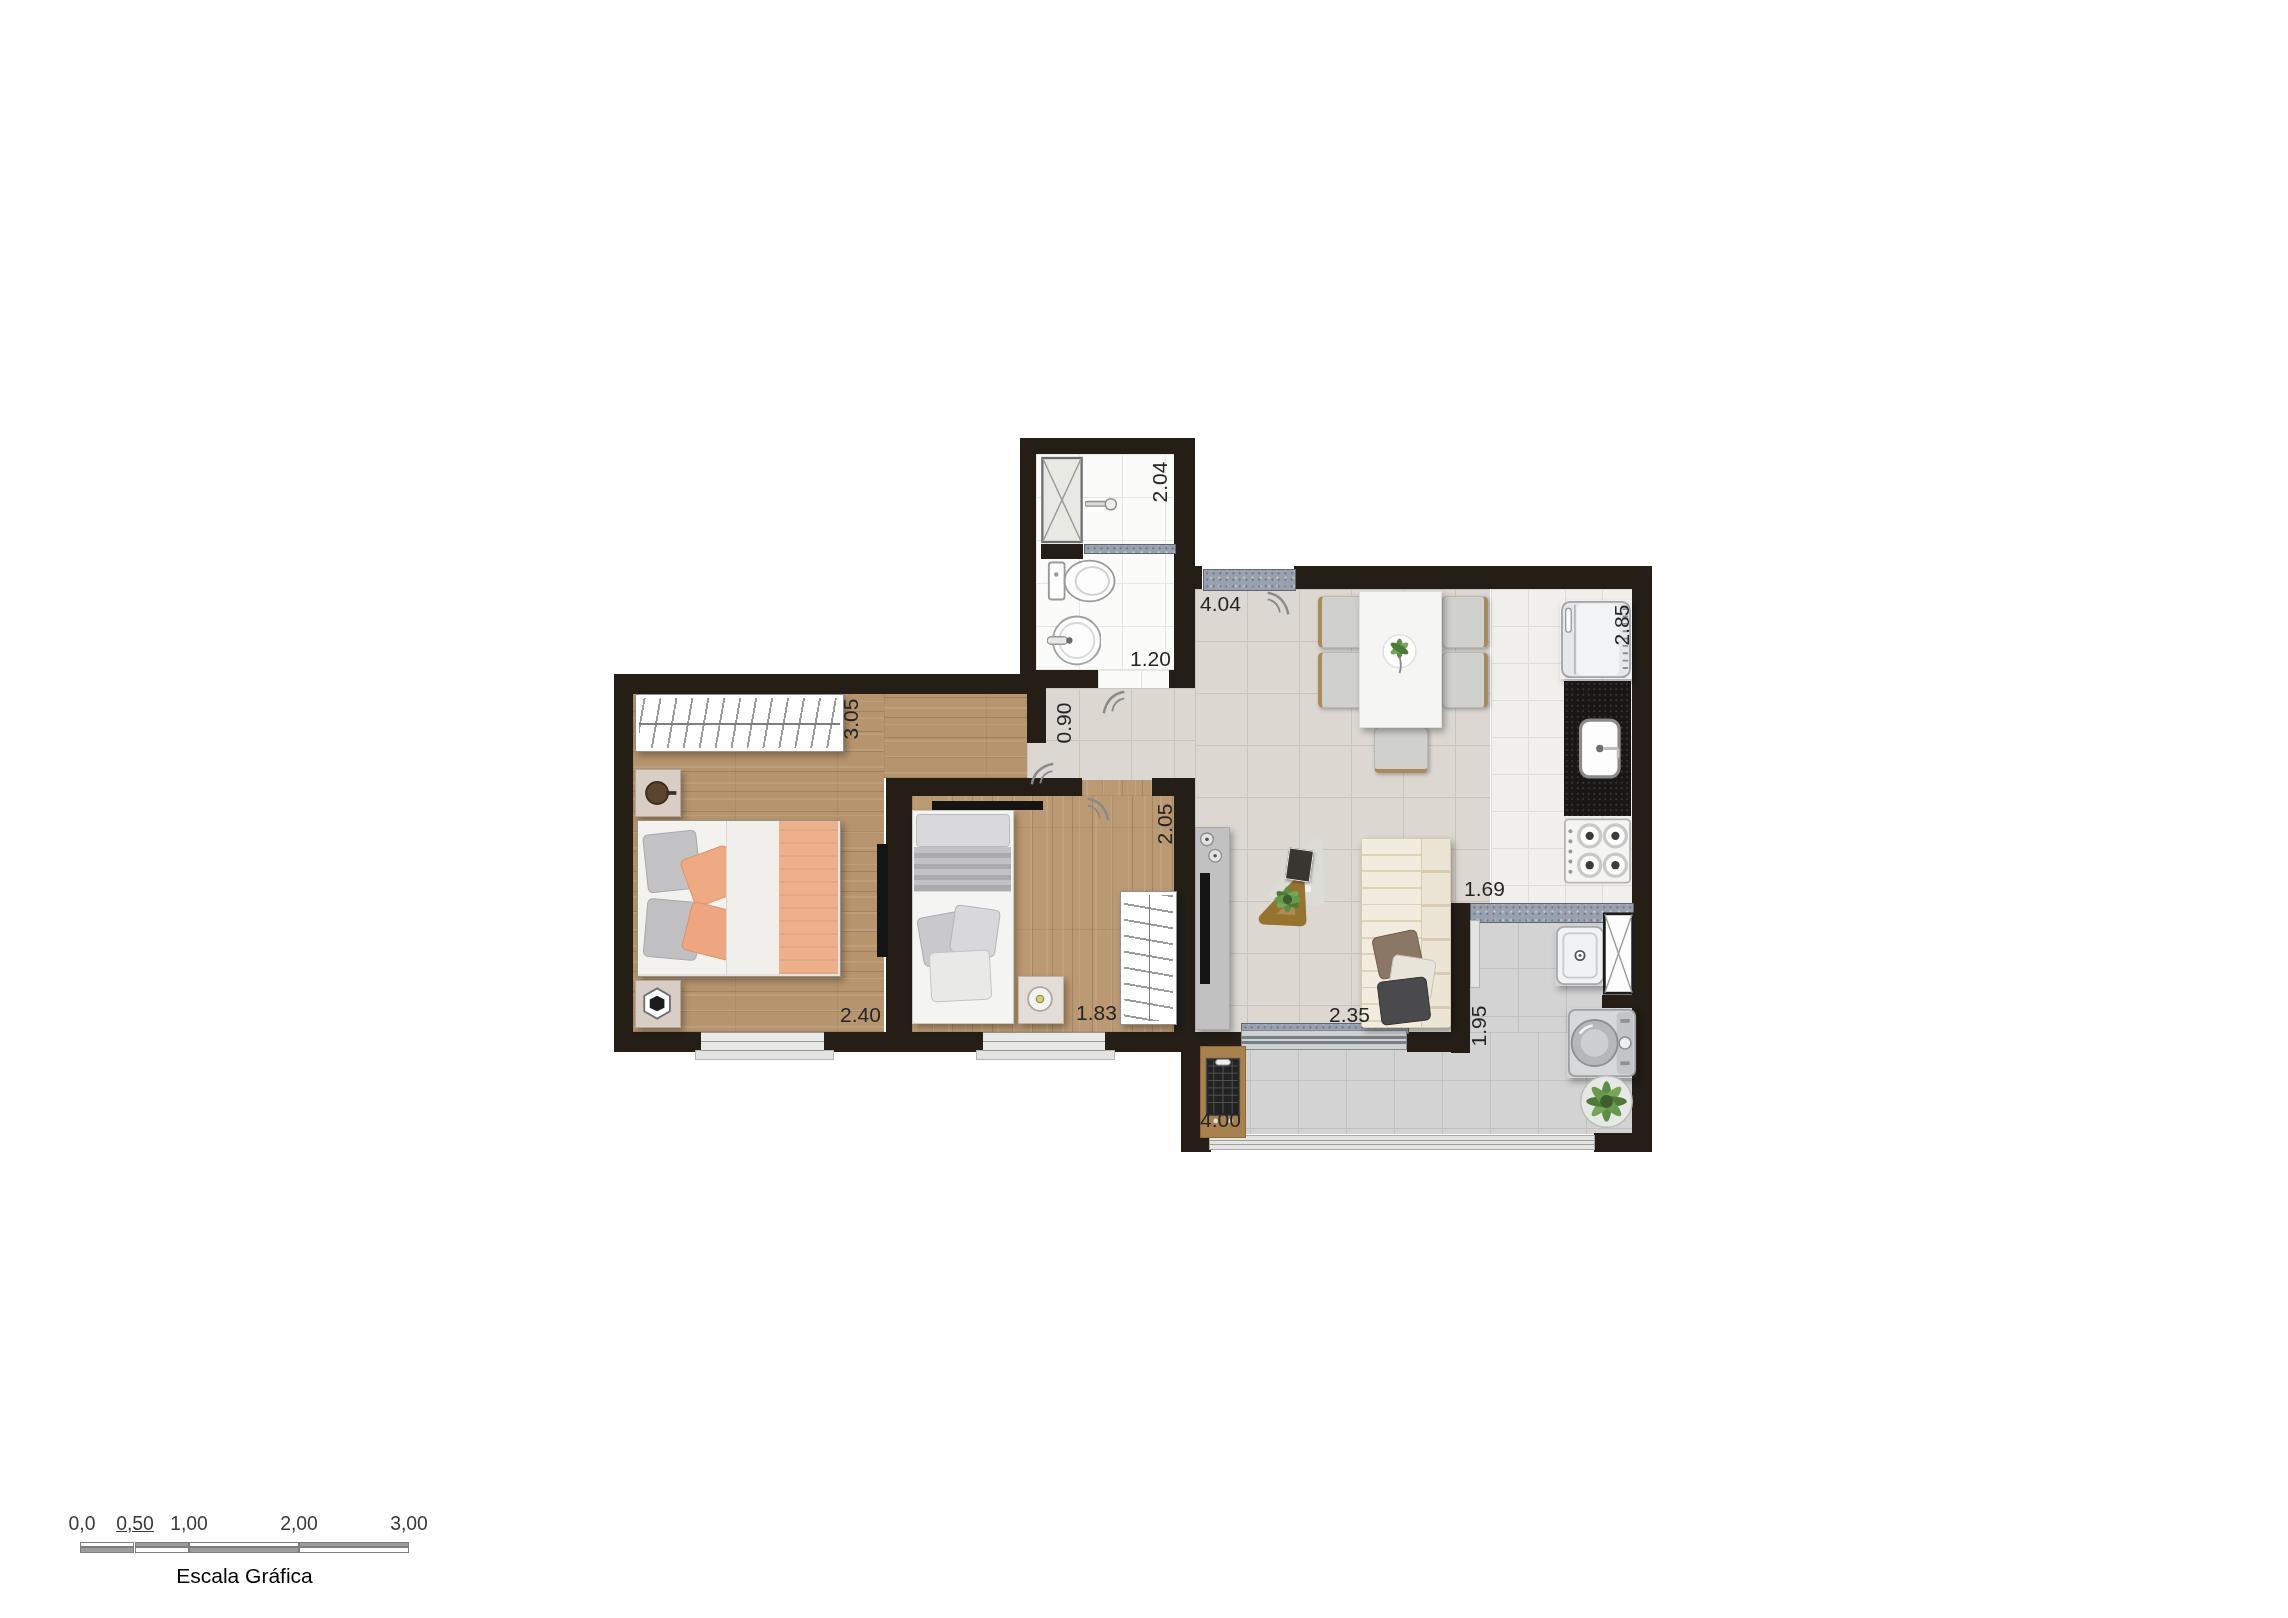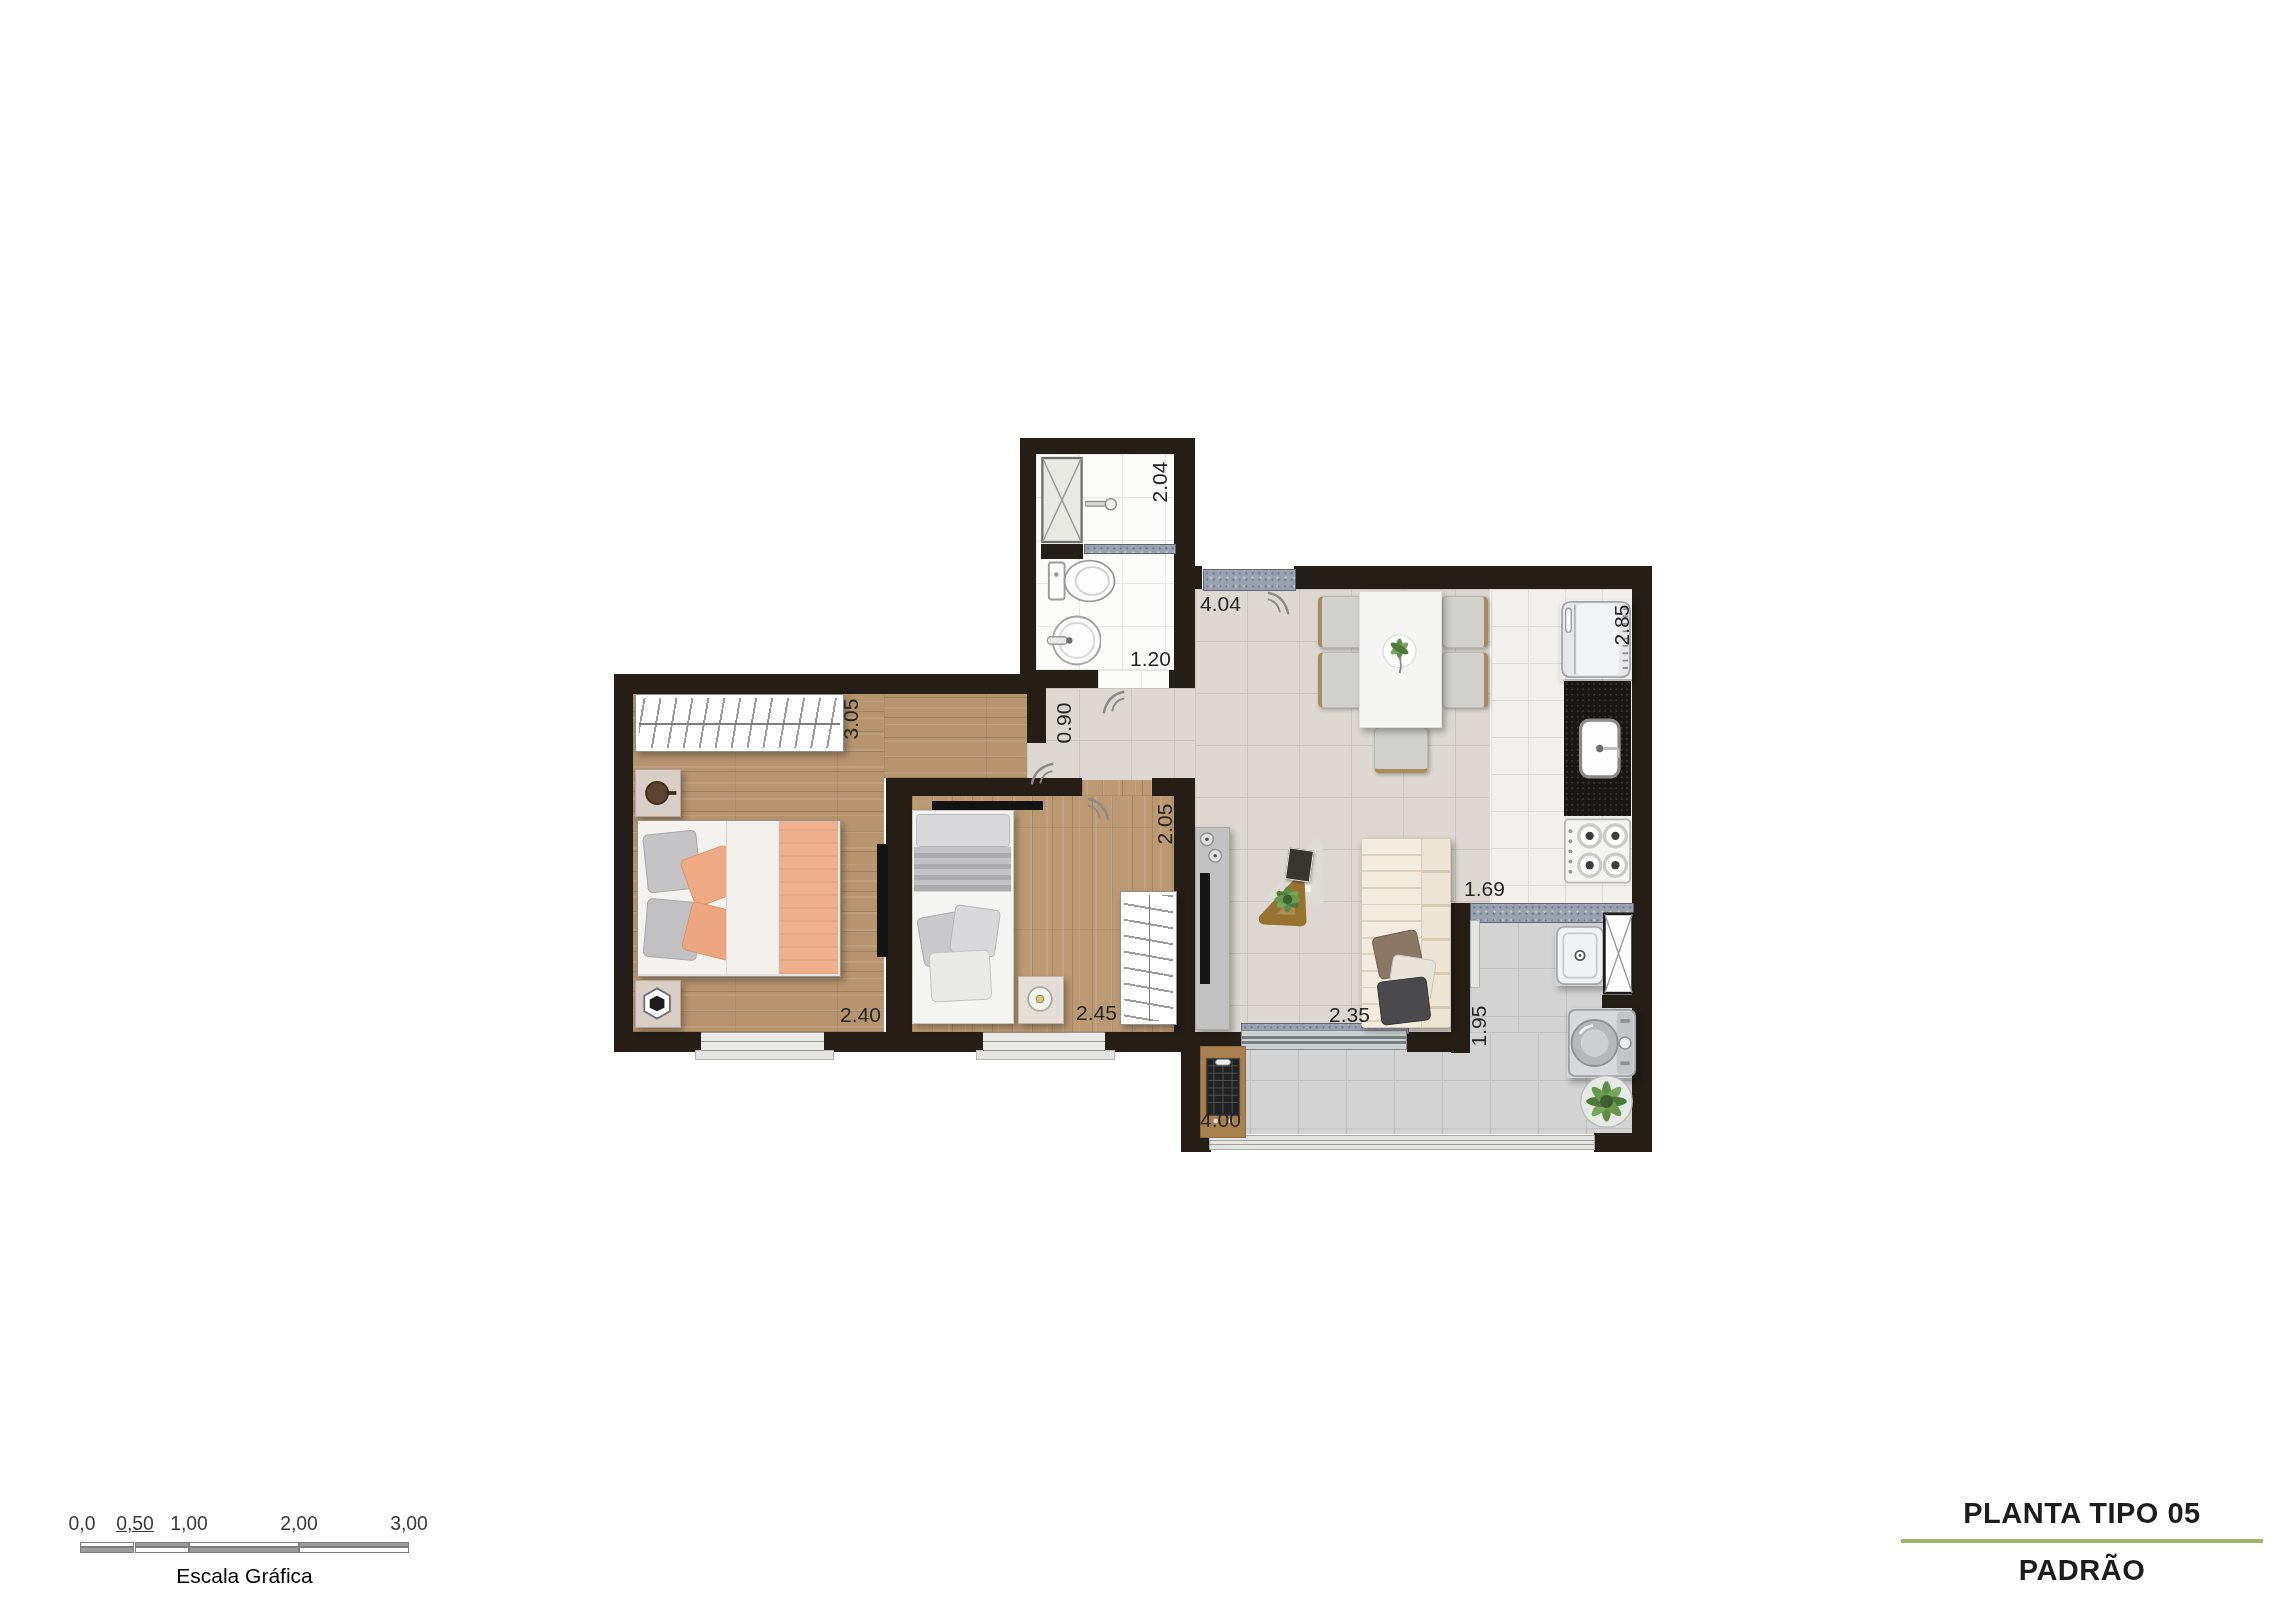--- a/index.html
+++ b/index.html
@@ -358,21 +358,21 @@
   </svg>
 
   <div class="abs dim rot" style="left:1127px;top:471px;width:65px;">2.04</div>
   <div class="abs dim" style="left:1130px;top:648px;">1.20</div>
   <div class="abs dim rot" style="left:1031px;top:712px;width:65px;">0.90</div>
   <div class="abs dim" style="left:1200px;top:593px;">4.04</div>
   <div class="abs dim rot" style="left:1589px;top:614px;width:65px;">2.85</div>
   <div class="abs dim rot" style="left:818px;top:708px;width:65px;">3.05</div>
   <div class="abs dim" style="left:840px;top:1004px;">2.40</div>
   <div class="abs dim rot" style="left:1132px;top:813px;width:65px;">2.05</div>
-  <div class="abs dim" style="left:1076px;top:1002px;">2.45</div>
+  <div class="abs dim" style="left:1076px;top:1002px;">1.83</div>
   <div class="abs dim" style="left:1329px;top:1004px;">2.35</div>
   <div class="abs dim" style="left:1464px;top:878px;">1.69</div>
   <div class="abs dim rot" style="left:1446px;top:1015px;width:65px;">1.95</div>
   <div class="abs dim" style="left:1200px;top:1109px;">4.00</div>
 
   <div class="abs" style="left:69px;top:1512px;width:369px;height:79px;">
     <span class="sb-label" style="left:13px;top:0;">0,0</span>
     <span class="sb-label" style="left:66px;top:0;text-decoration:underline;">0,50</span>
     <span class="sb-label" style="left:120px;top:0;">1,00</span>
     <span class="sb-label" style="left:230px;top:0;">2,00</span>
@@ -383,20 +383,15 @@
     <div class="sb-seg" style="left:120px;top:29.5px;width:110px;background:#fdfdfd;"></div>
     <div class="sb-seg" style="left:230px;top:29.5px;width:110px;background:#9c9c9c;"></div>
 
     <div class="sb-seg" style="left:11px;top:35px;width:54px;background:#9c9c9c;"></div>
     <div class="sb-seg" style="left:66px;top:35px;width:54px;background:#fdfdfd;"></div>
     <div class="sb-seg" style="left:120px;top:35px;width:110px;background:#9c9c9c;"></div>
     <div class="sb-seg" style="left:230px;top:35px;width:110px;background:#fdfdfd;"></div>
     <div class="abs" style="left:51px;top:52px;width:249px;text-align:center;font-size:21px;color:#000000;">Escala Gráfica</div>
   </div>
 
-  <div class="tb">
-    <div class="t">PLANTA TIPO 05</div>
-    <div class="line"></div>
-    <div class="t">PADRÃO</div>
-  </div>
 
 </div>
 
 
 </body></html>

